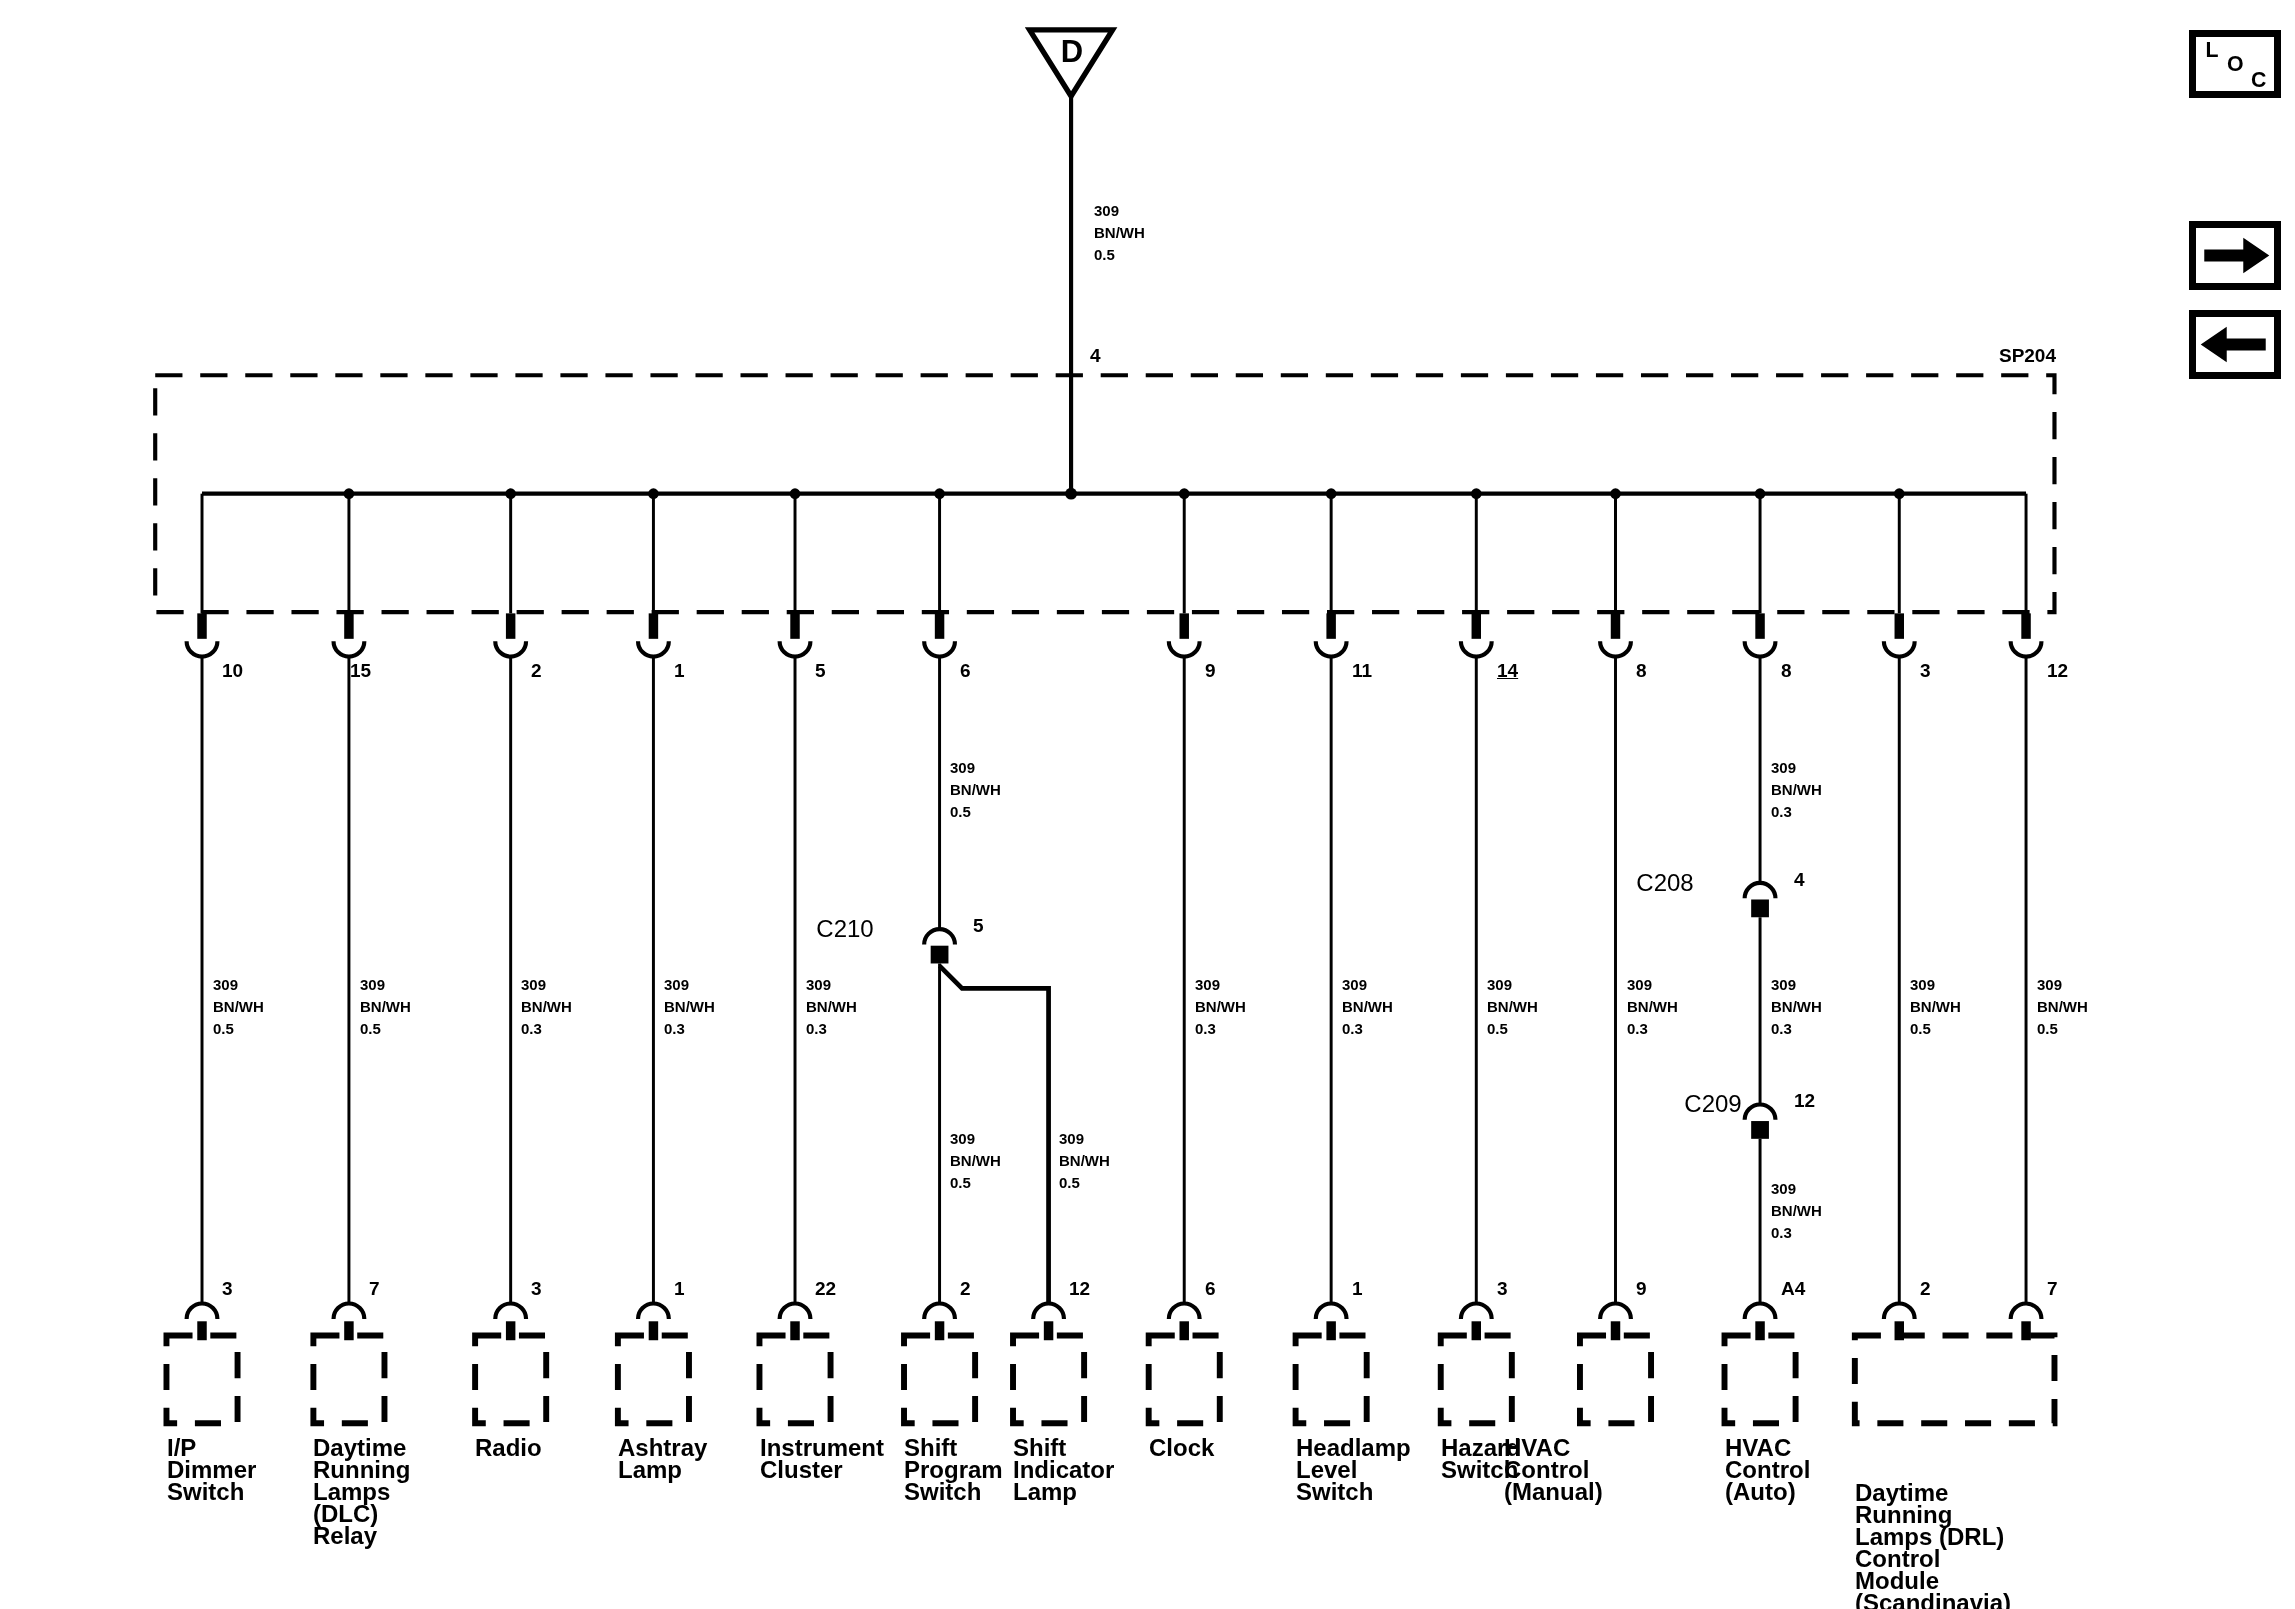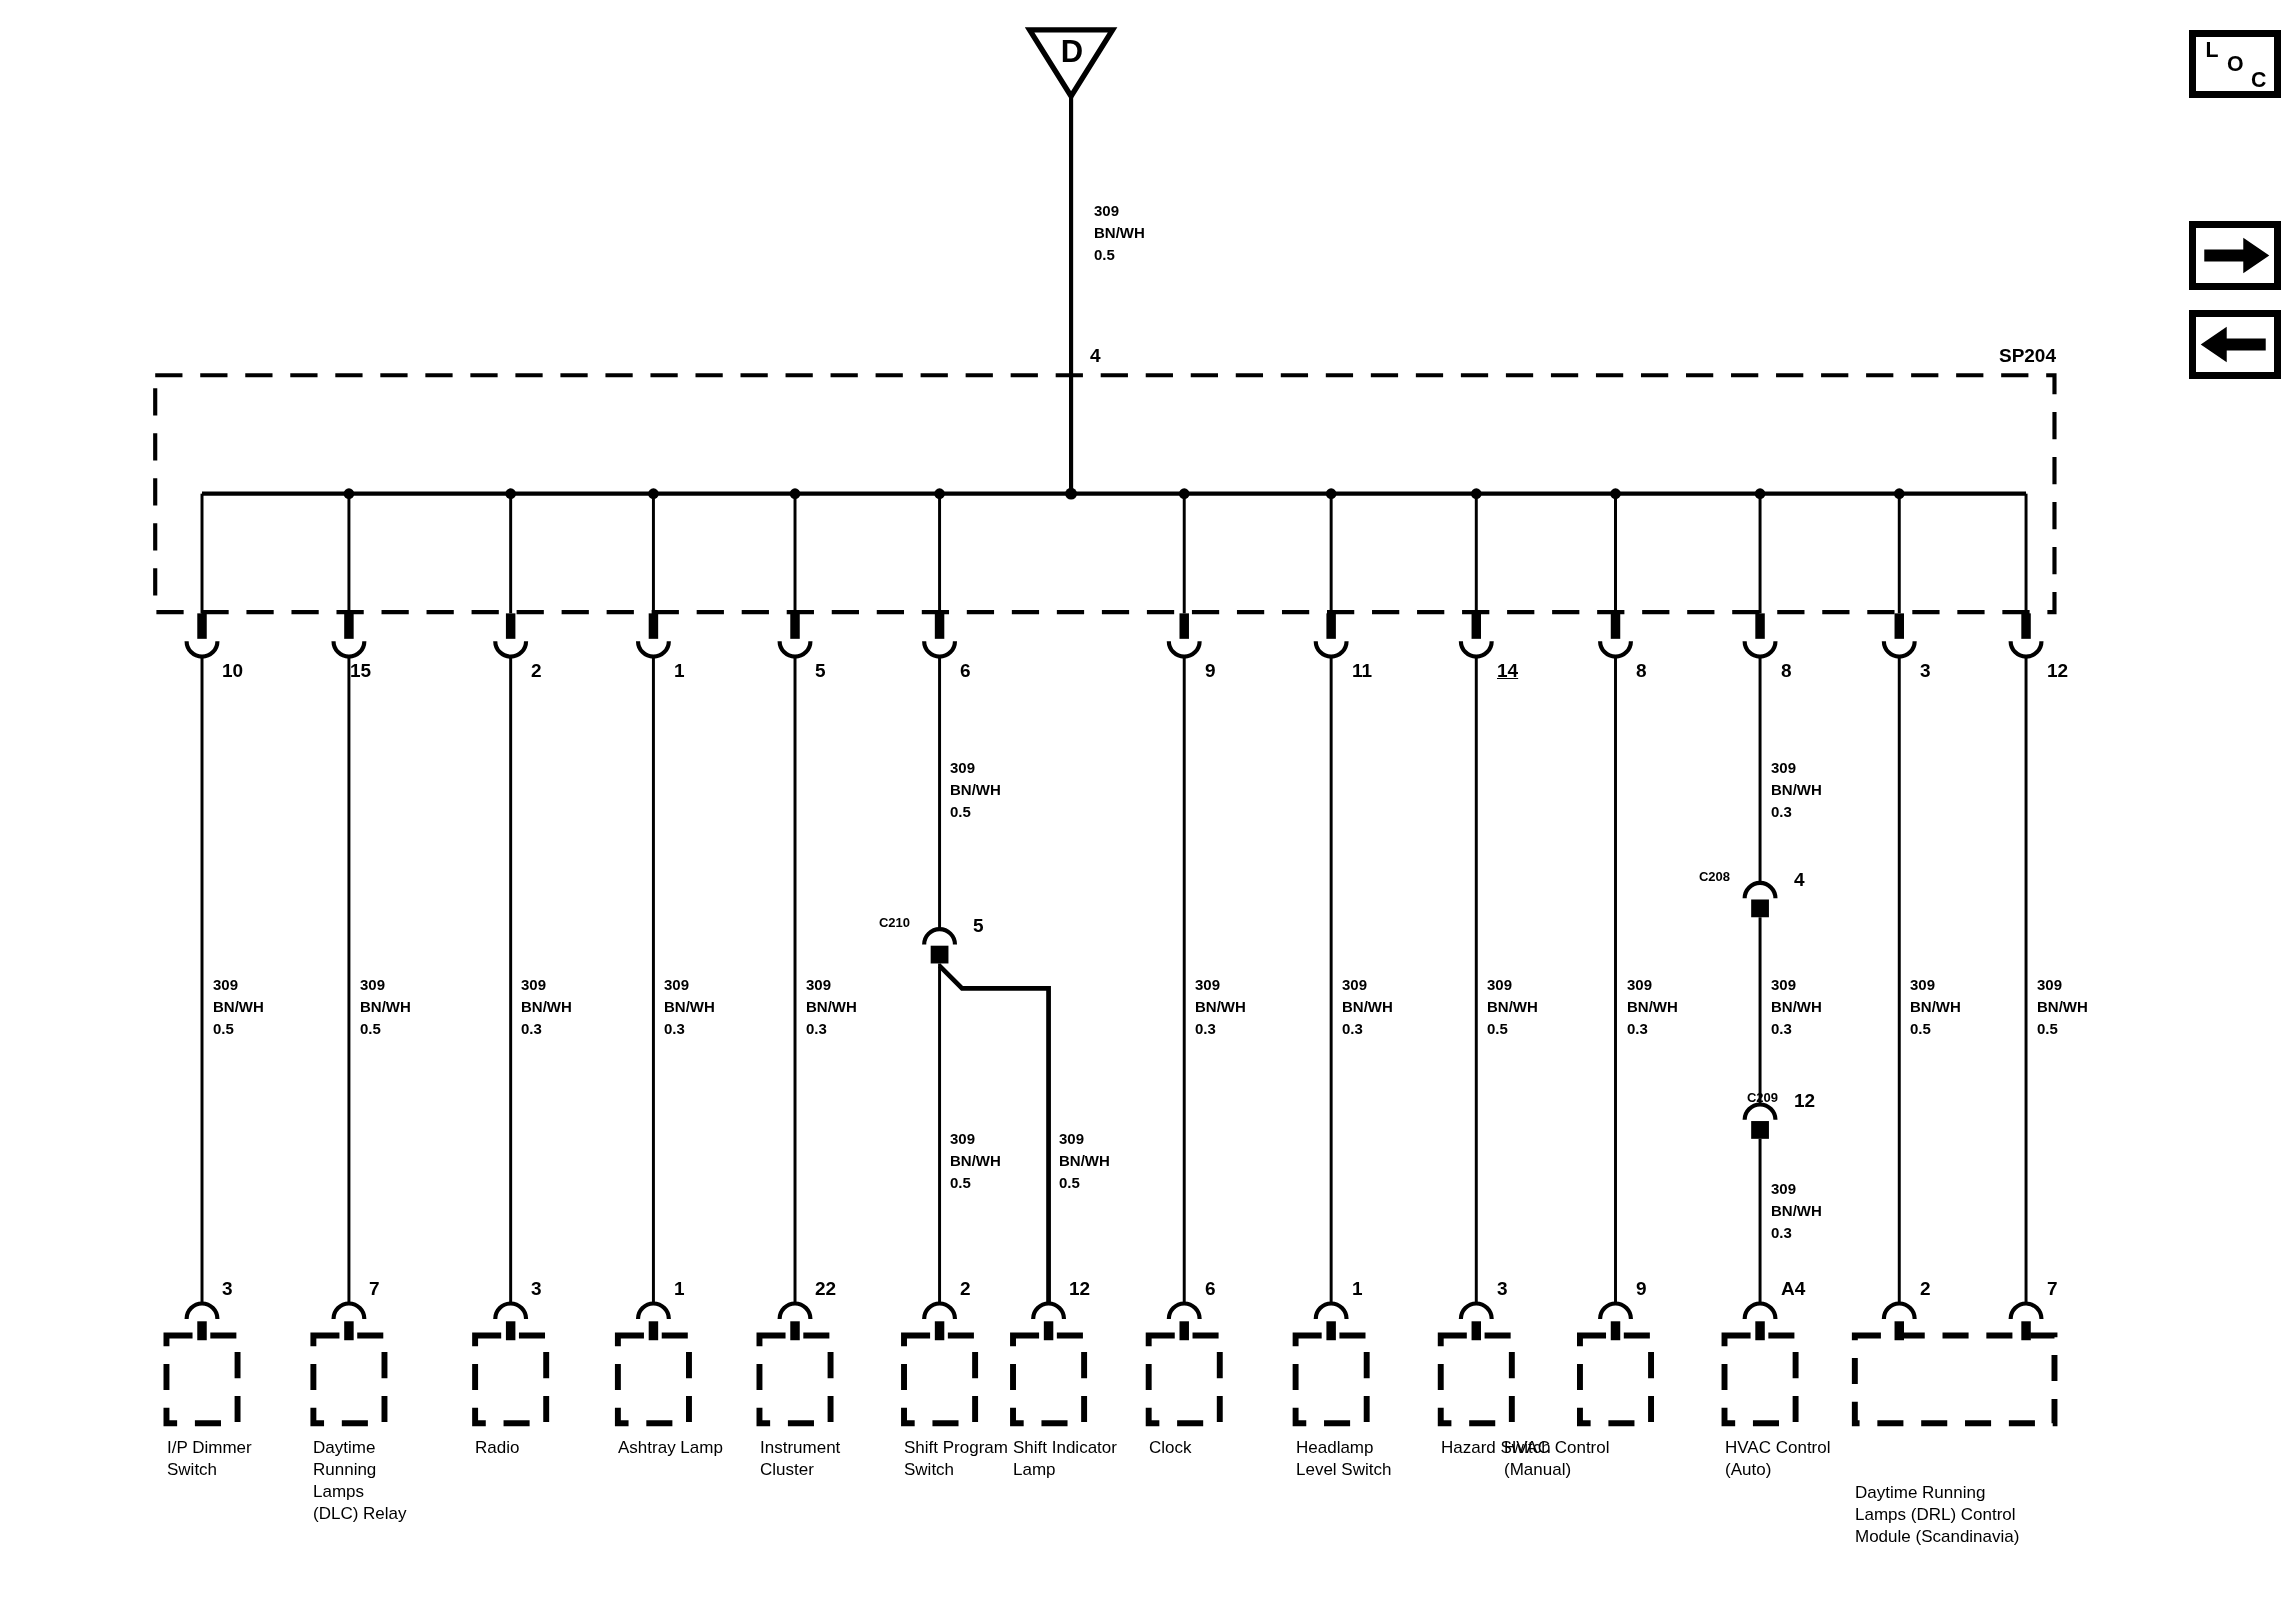--- a/index.html
+++ b/index.html
@@ -13,22 +13,22 @@
   .w7{stroke:#000;stroke-width:7;fill:none;}
   .w8{stroke:#000;stroke-width:8;fill:none;}
   .w16{stroke:#000;stroke-width:16;fill:none;}
   .dash-sp{stroke:#000;stroke-width:7;fill:none;stroke-dasharray:46 30;}
   .dash-c{stroke:#000;stroke-width:10;fill:none;stroke-dasharray:44 30;}
   .blk{fill:#000;stroke:none;}
   .tri{fill:#fff;stroke:#000;stroke-width:9;}
   .pin{position:absolute;font-size:19px;font-weight:bold;white-space:nowrap;}
   .wl{position:absolute;font-size:15px;font-weight:bold;line-height:22px;white-space:nowrap;}
   .wl span{display:block;}
-  .comp{position:absolute;font-size:17px;font-weight:normal;line-height:22px;width:113px;}
-  .cname{position:absolute;font-size:13px;font-weight:bold;width:130px;text-align:right;white-space:nowrap;}
+  .comp{position:absolute;font-size:24px;font-weight:bold;line-height:22px;width:113px;}
+  .cname{position:absolute;font-size:24px;font-weight:normal;width:130px;text-align:center;white-space:nowrap;}
   .tag{position:absolute;font-size:31px;font-weight:bold;width:36px;text-align:center;}
   .sp204{position:absolute;font-size:19px;font-weight:bold;width:190px;text-align:right;}
   .locbox{position:absolute;left:2189px;top:30px;width:92px;height:68px;border:7.1px solid #000;box-sizing:border-box;background:#fff;}
   .locbox span{position:absolute;font-size:21.3px;font-weight:bold;}
   .loc-l{left:9.5px;top:1.2px;}
   .loc-o{left:31px;top:15.4px;}
   .loc-c{left:55px;top:31px;}
   .navbtn{position:absolute;left:2189px;width:92px;border:7.1px solid #000;box-sizing:border-box;background:#fff;display:flex;align-items:center;justify-content:center;}
   .nav-fwd{top:221px;height:69px;}
   .nav-back{top:310px;height:69px;}

